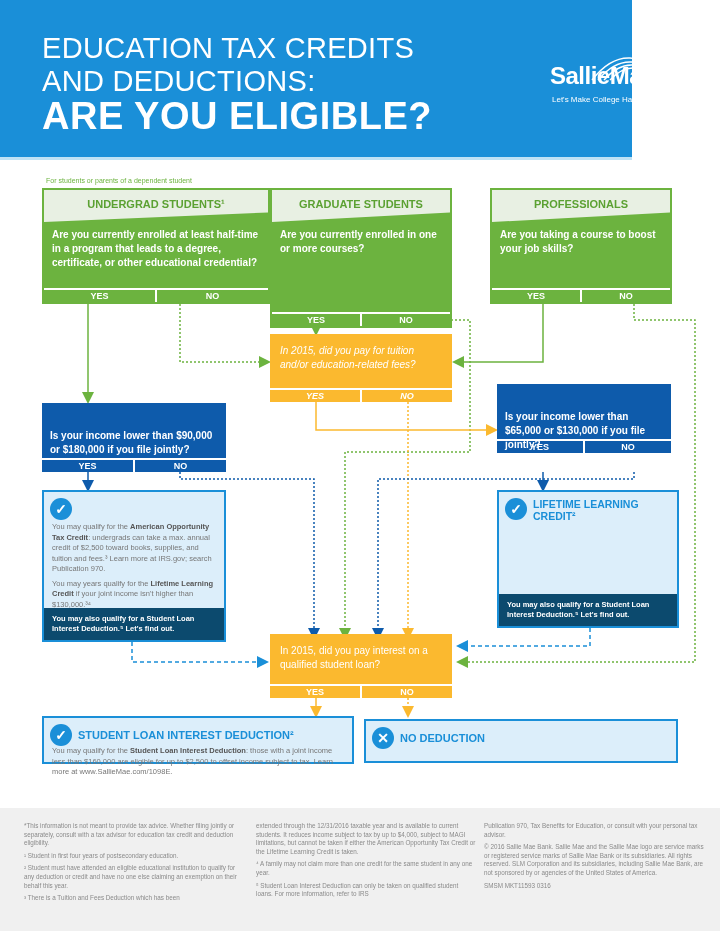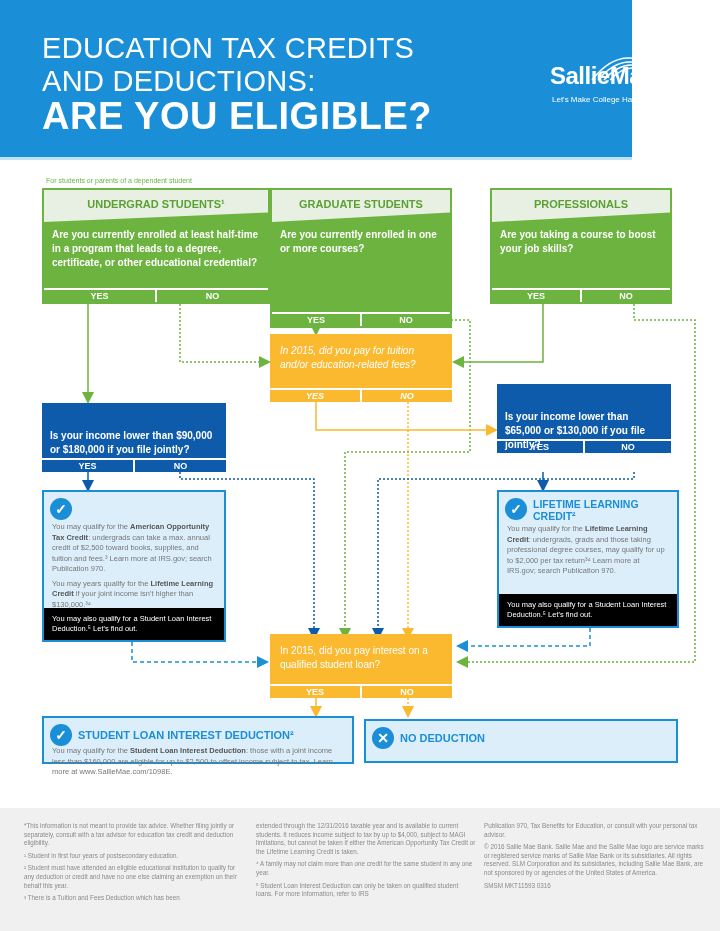--- a/index.html
+++ b/index.html
@@ -28,21 +28,21 @@
   .bbox { position: absolute; background: #0e5bab; }
   .bbox .bq { color: #fff; font-weight: 700; font-size: 10px; line-height: 14px; padding: 26px 8px 0 8px; }
 
   .rbox { position: absolute; background: #dceefa; border: 2px solid #1a8fd8; }
   .rbox .rhead { display: flex; align-items: flex-start; padding: 6px 6px 0 6px; }
   .check { width: 22px; height: 22px; border-radius: 50%; background: #1a8fd8; color: #fff; font-size: 14px; font-weight: 700; text-align: center; line-height: 22px; flex-shrink: 0; margin-right: 6px; }
   .rtitle { color: #1a8fd8; font-weight: 700; font-size: 10.5px; line-height: 12px; }
   .rbody { color: #777; font-size: 7.5px; line-height: 10.5px; padding: 2px 8px 0 8px; }
   .rbody p { margin-bottom: 4px; }
   .rbody b { color: #555; }
-  .rfoot { position: absolute; left: 0; right: 0; bottom: 0; background: #000000; color: #fff; font-weight: 400; font-size: 7.5px; line-height: 10px; padding: 6px 8px; }
+  .rfoot { position: absolute; left: 0; right: 0; bottom: 0; background: #0c4a6e; color: #fff; font-weight: 700; font-size: 7.5px; line-height: 10px; padding: 6px 8px; }
 
   .footer { position: absolute; left: 0; top: 808px; width: 720px; height: 123px; background: #f0f0f0; }
   .fcol { position: absolute; top: 14px; font-size: 6.3px; line-height: 8.6px; color: #8a8a8a; }
   .fcol p { margin-bottom: 4px; }
 
   svg.lines { position: absolute; left: 0; top: 0; }
 </style>
 </head>
 <body>
 
@@ -171,23 +171,20 @@
     <p><span>You may years qualify for the </span><b>Lifetime Learning Credit</b><span> if your joint income isn't higher than $130,000.³⁴</span></p>
   </div>
   <div class="rfoot">You may also qualify for a Student Loan Interest Deduction.⁵ Let's find out.</div>
 </div>
 
 <div class="rbox" style="left:497px;top:490px;width:182px;height:138px;">
   <div class="rhead">
     <span class="check">✓</span>
     <span class="rtitle">LIFETIME LEARNING CREDIT²</span>
   </div>
-  <div class="rbody">
-    <p><span>You may qualify for the </span><b>Lifetime Learning Credit</b><span>: undergrads, grads and those taking professional degree courses, may qualify for up to $2,000 per tax return³⁴ Learn more at IRS.gov; search Publication 970.</span></p>
-  </div>
   <div class="rfoot">You may also qualify for a Student Loan Interest Deduction.⁵ Let's find out.</div>
 </div>
 
 <div class="ybox" style="left:270px;top:634px;width:182px;height:64px;">
   <div class="yq">In 2015, did you pay interest on a qualified student loan?</div>
   <div class="yn">
     <span>YES</span>
     <span>NO</span>
   </div>
 </div>

